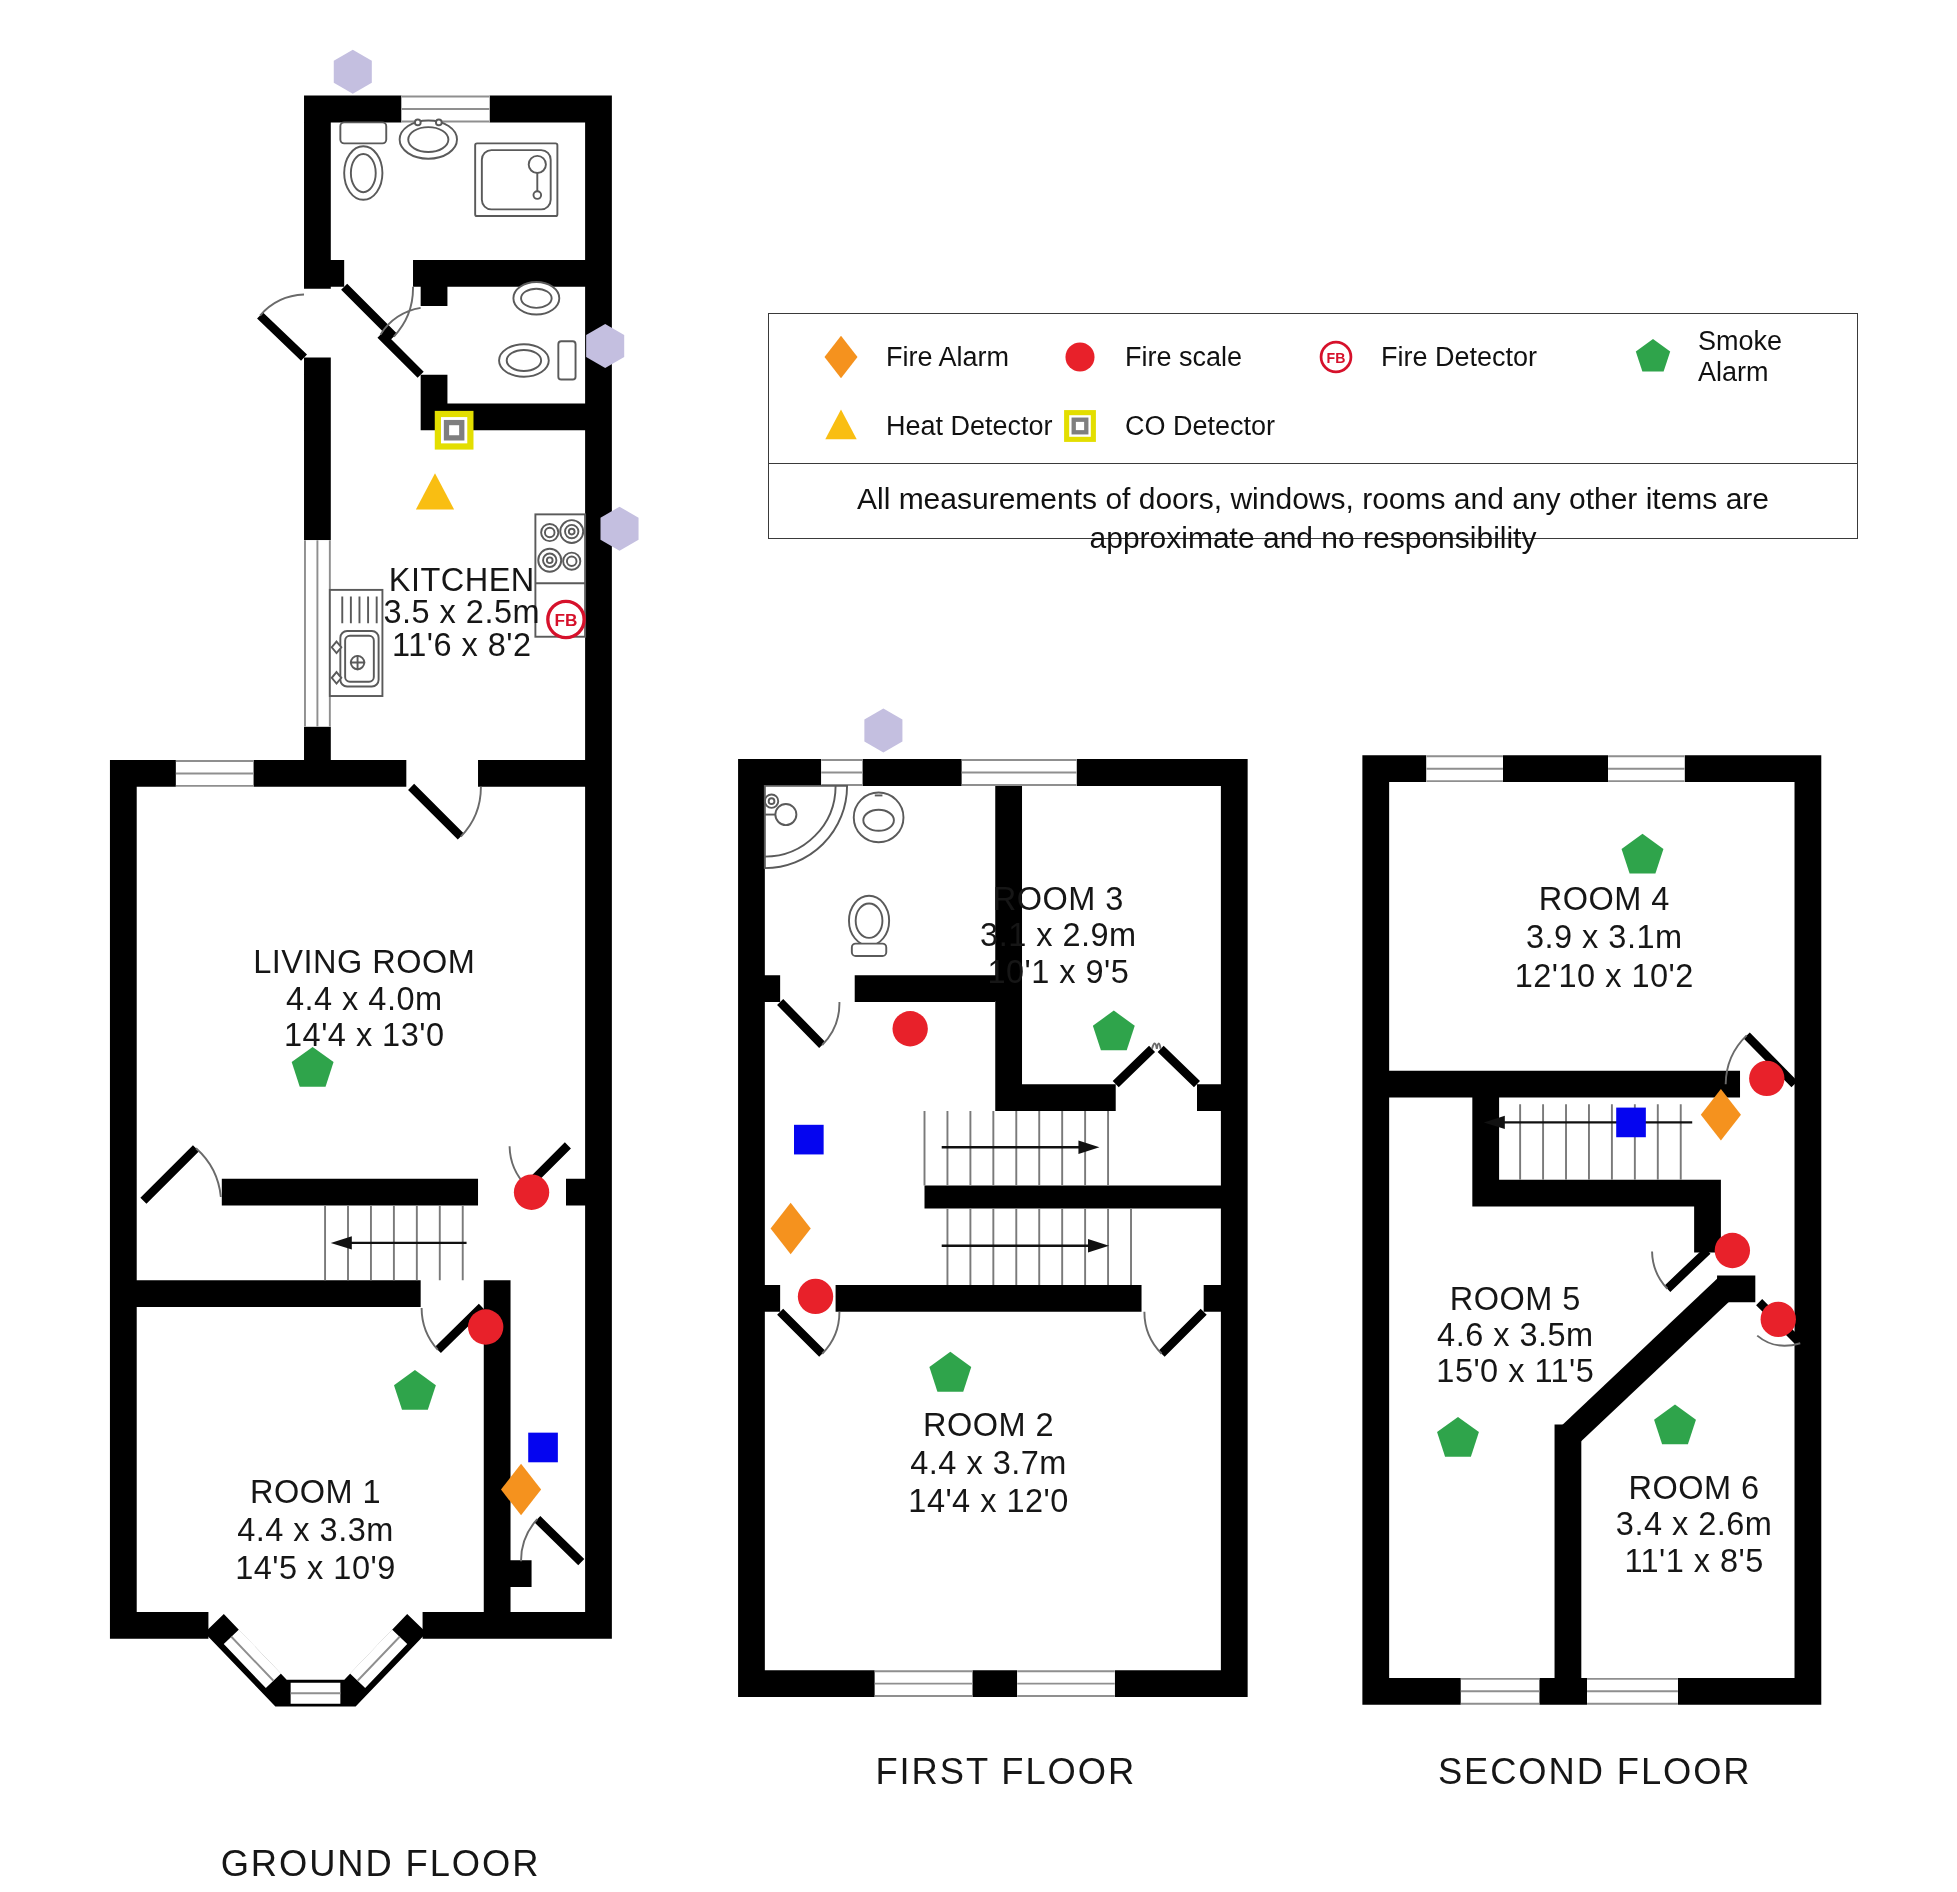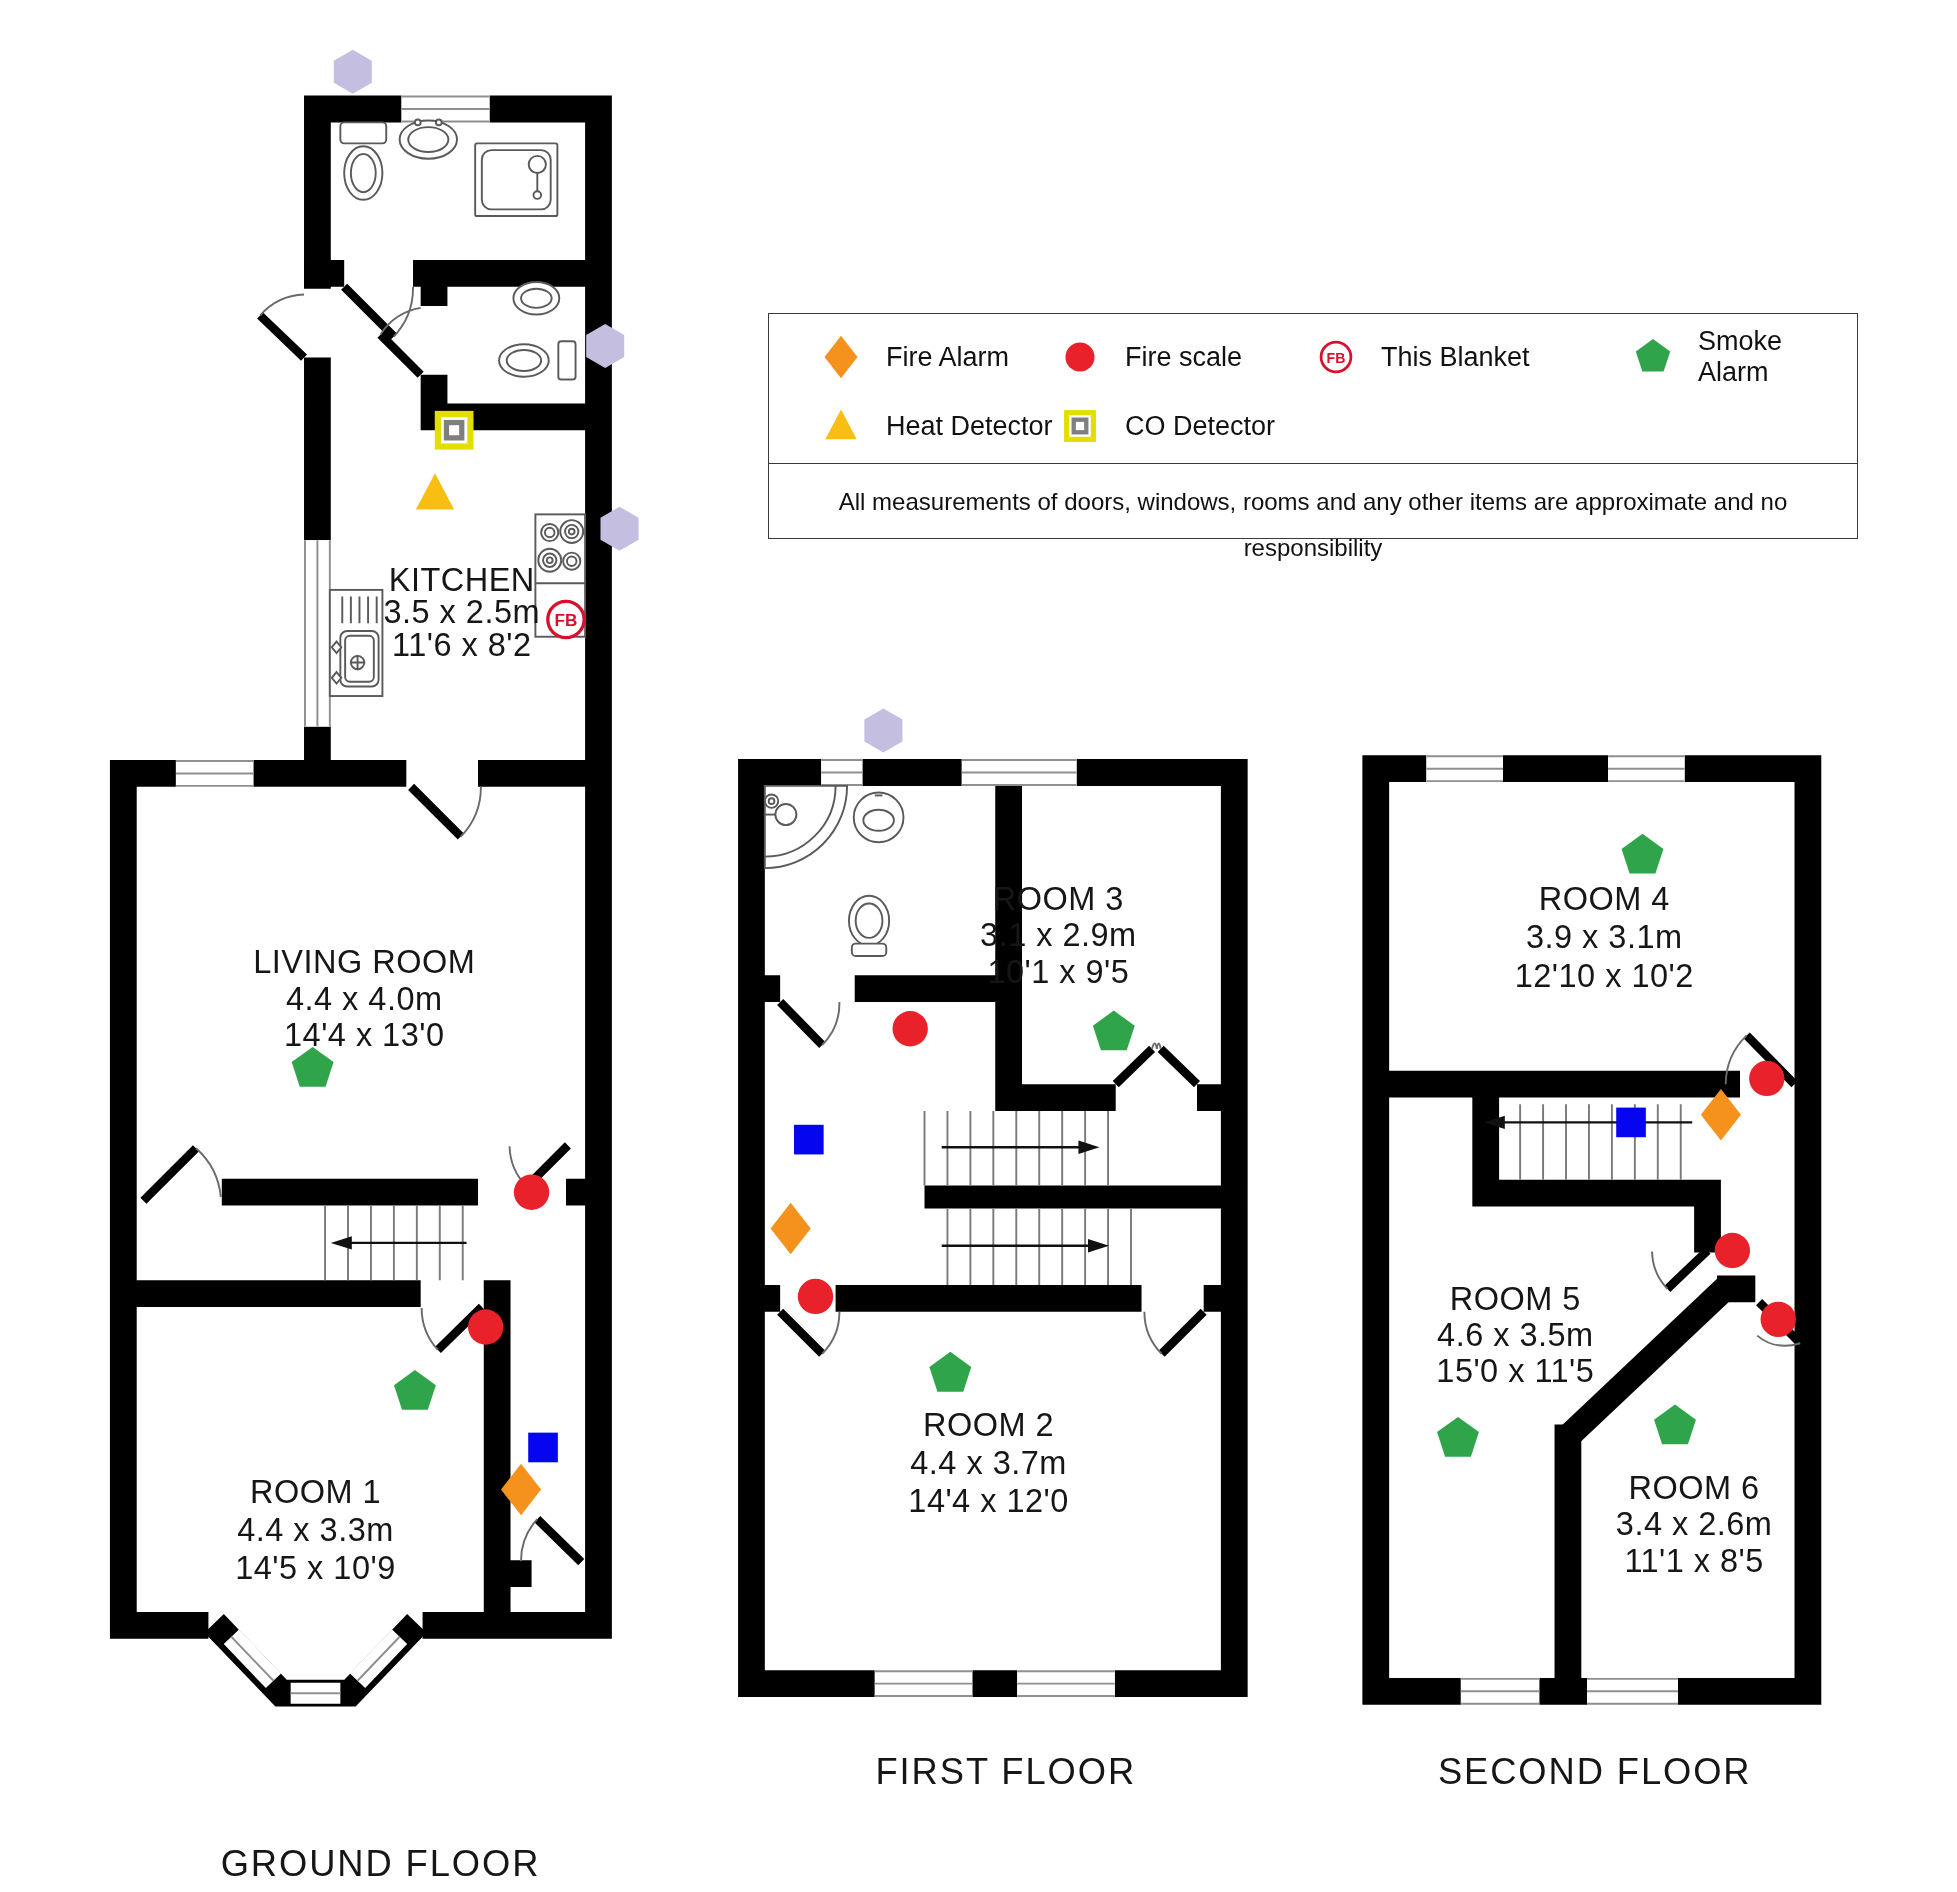--- a/index.html
+++ b/index.html
@@ -18,21 +18,21 @@
   .ah{fill:#111;stroke:none;}
   .room{font-size:34px;fill:#161616;text-anchor:middle;letter-spacing:.5px;}
   .floorlbl{font-size:38px;fill:#161616;text-anchor:middle;letter-spacing:2px;}
   #legend{position:absolute;left:768px;top:313px;width:1090px;height:226px;
           border:1.9px solid #3a3a3a;background:#fff;box-sizing:border-box;}
   #legend-grid{display:grid;grid-template-columns:239px 256px 317px auto;
                padding:9.6px 0 0 50px;height:132px;align-content:space-around;row-gap:5.7px;}
   .legend-item{display:flex;align-items:center;gap:23px;font-size:27px;color:#111;}
   .legend-item svg{position:static;flex:0 0 auto;}
   #legend-disc{border-top:1.9px solid #3a3a3a;margin-top:7.6px;padding:15.3px 19px 0 19px;
-               text-align:center;font-size:24px;line-height:46px;color:#111;}
+               text-align:center;font-size:30px;line-height:39px;color:#111;}
 </style>
 </head>
 <body>
 
 <div id="page">
 
 <svg viewBox="0 0 2048 1980" width="1958" height="1893">
 
   <g id="floor-ground">
     <g>
@@ -383,21 +383,21 @@
           </svg>
           <span>Fire scale</span>
         </div>
         <div class="legend-item">
           <svg viewBox="-28 -28 56 56" width="44" height="54" style="font-size:28px">
             <g>
               <circle r="19" fill="#fff" stroke="#D6112B" stroke-width="3.5"></circle>
               <text y="7" text-anchor="middle" font-size="18" font-weight="bold" fill="#D6112B" font-family="&quot;Liberation Sans&quot;, sans-serif">FB</text>
             </g>
           </svg>
-          <span>This Blanket</span>
+          <span>Fire Detector</span>
         </div>
         <div class="legend-item">
           <svg viewBox="-28 -28 56 56" width="44" height="54">
             <g>
               <polygon points="0,-23 21.9,-7.1 13.5,18.6 -13.5,18.6 -21.9,-7.1" fill="#2FA44B"></polygon>
             </g>
           </svg>
           <span>Smoke Alarm</span>
         </div>
         <div class="legend-item">

